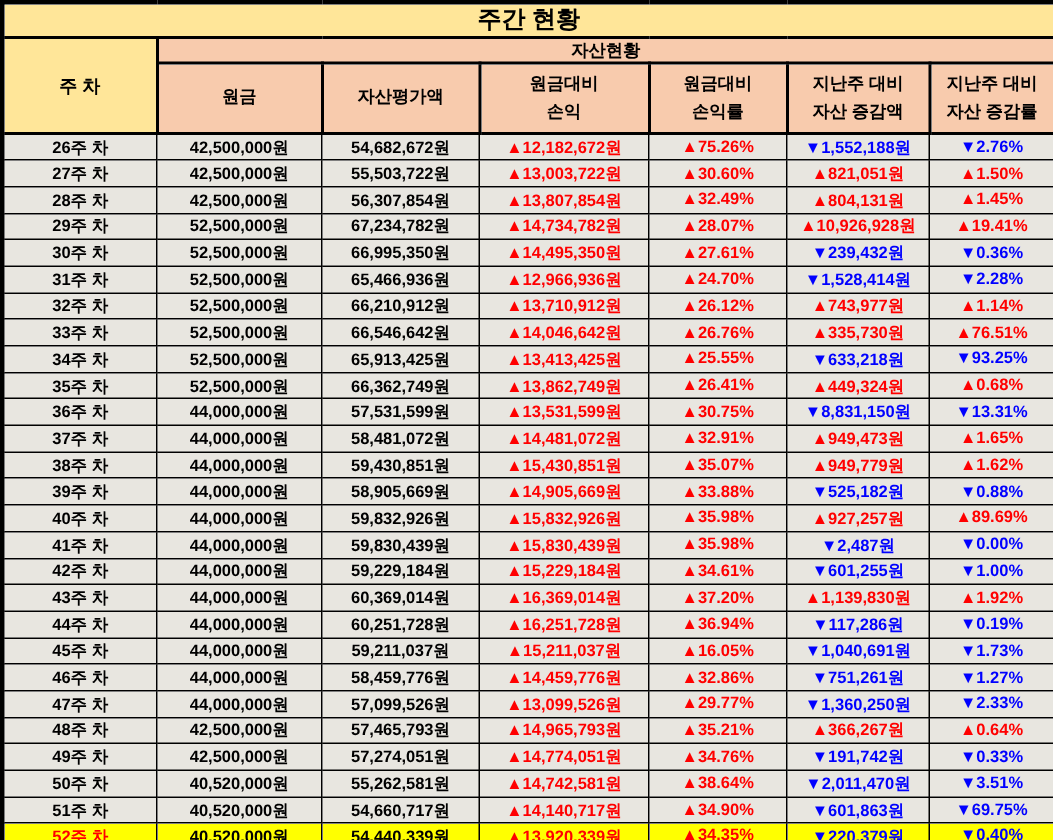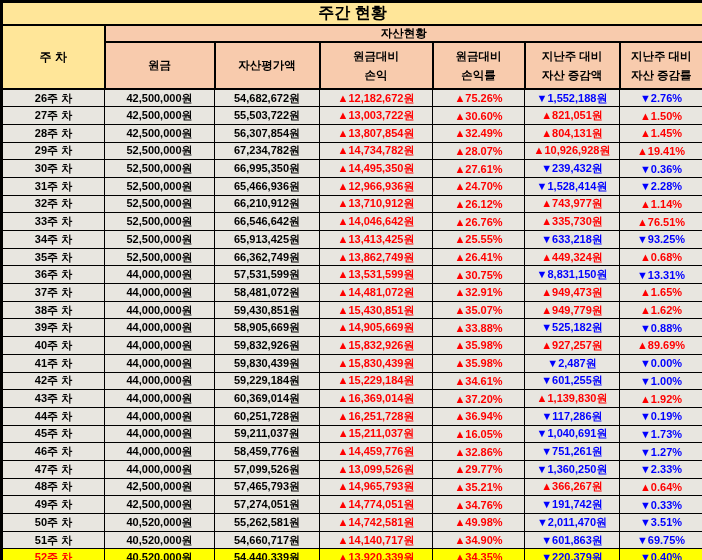--- a/index.html
+++ b/index.html
@@ -320,21 +320,21 @@
         <td class="up">▲14,774,051원</td>
         <td class="up">▲34.76%</td>
         <td class="down">▼191,742원</td>
         <td class="down">▼0.33%</td>
       </tr>
       <tr>
         <td class="week">50주 차</td>
         <td>40,520,000원</td>
         <td>55,262,581원</td>
         <td class="up">▲14,742,581원</td>
-        <td class="up">▲49.98%</td>
+        <td class="up">▲38.64%</td>
         <td class="down">▼2,011,470원</td>
         <td class="down">▼3.51%</td>
       </tr>
       <tr>
         <td class="week">51주 차</td>
         <td>40,520,000원</td>
         <td>54,660,717원</td>
         <td class="up">▲14,140,717원</td>
         <td class="up">▲34.90%</td>
         <td class="down">▼601,863원</td>

